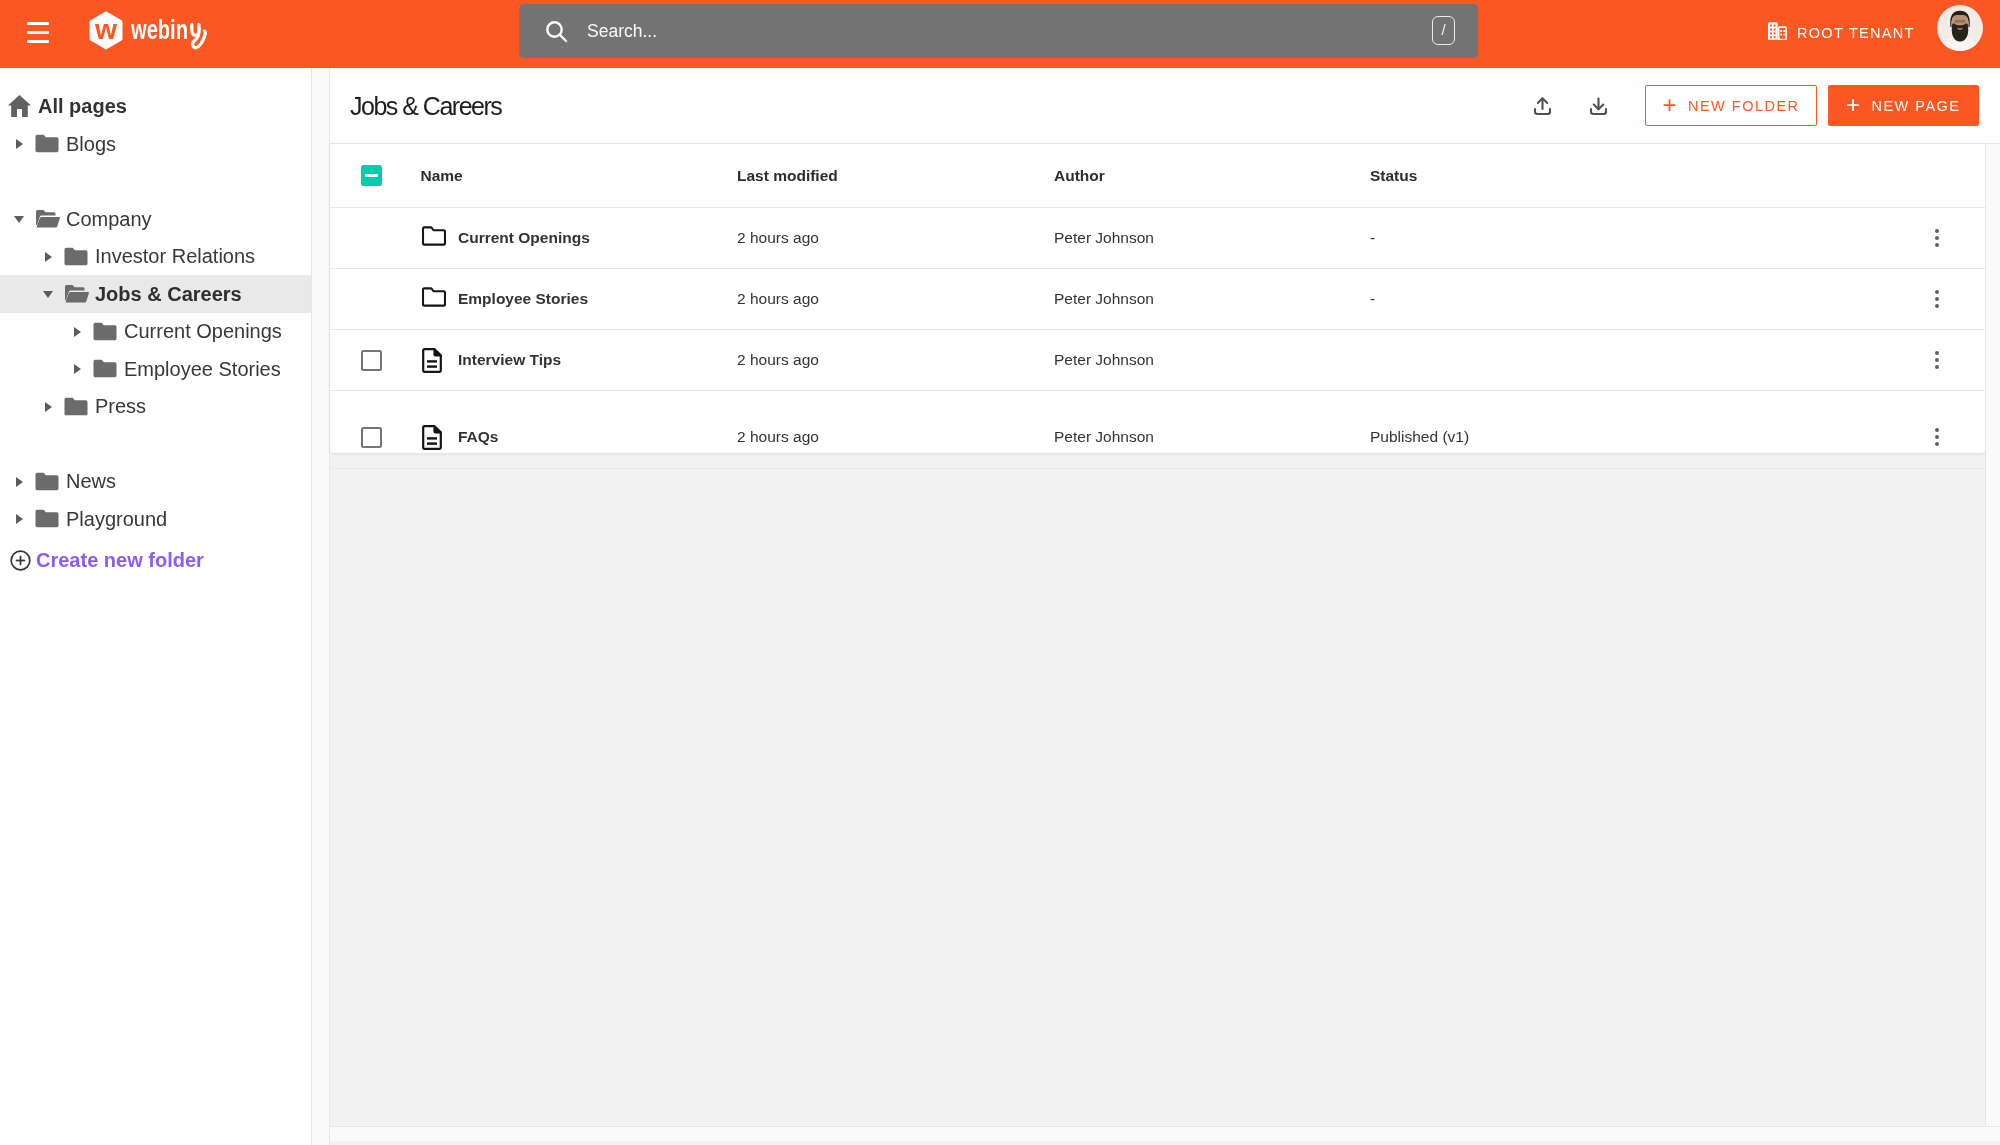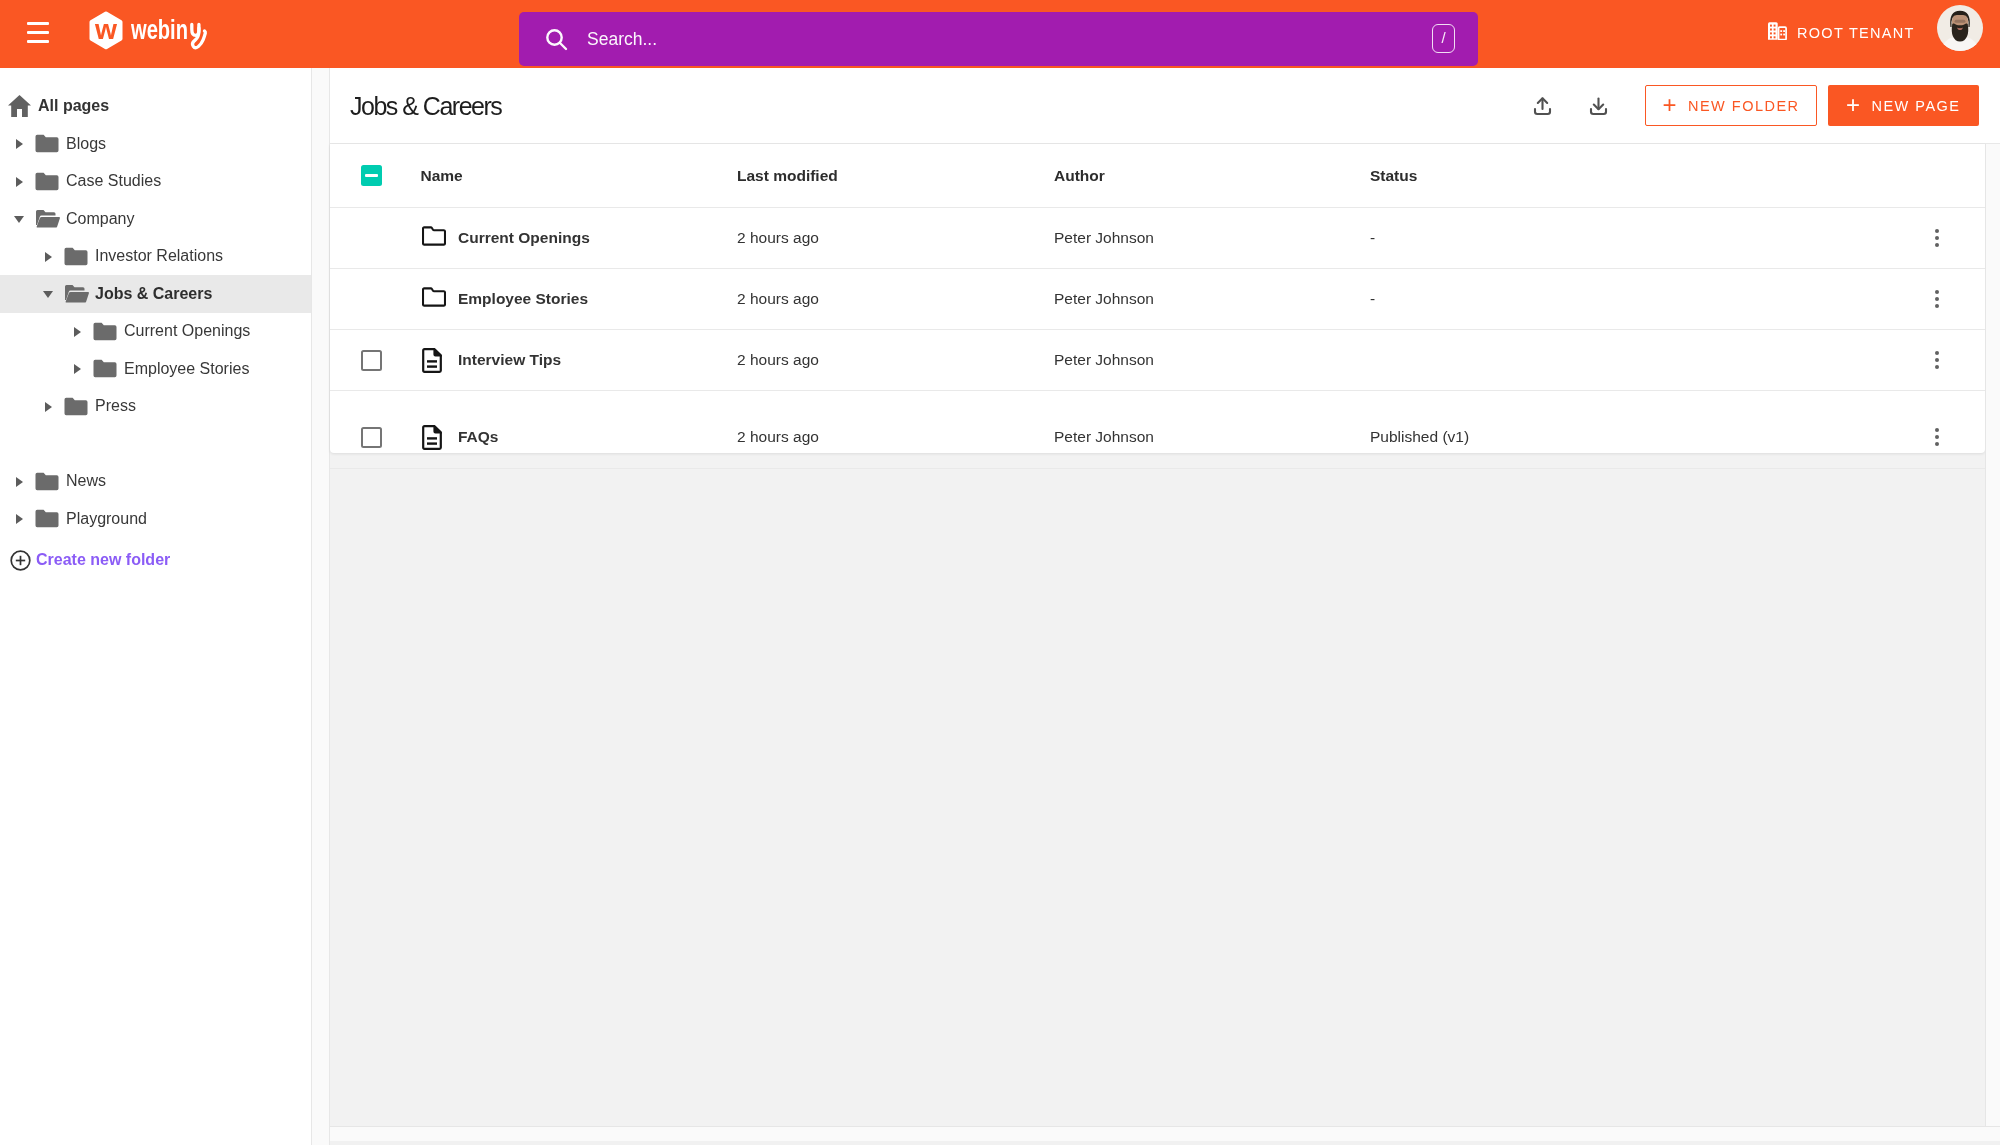--- a/index.html
+++ b/index.html
@@ -4,31 +4,31 @@
 <style>
 * { margin:0; padding:0; box-sizing:border-box; }
 html,body { width:2000px; height:1145px; overflow:hidden; font-family:"Liberation Sans", sans-serif; background:#fff; }
 
 
 #topbar { position:absolute; left:0; top:0; width:2000px; height:68px; background:#fa5723; }
 #burger { position:absolute; left:27px; top:21px; width:22px; height:22px; }
 #burger div { position:absolute; left:0; width:22px; height:3px; background:#fff; border-radius:1px; }
 #logo { position:absolute; left:89px; top:11px; }
 
-#search { position:absolute; left:519px; top:12px; width:959px; height:54px; background:#a21caf; border-radius:5px; }
+#search { position:absolute; left:519px; top:4px; width:959px; height:54px; background:#737373; border-radius:5px; }
 #search svg { position:absolute; left:26px; top:16px; }
 #search .ph { position:absolute; left:68px; top:0; height:54px; line-height:54px; font-size:17.5px; color:rgba(255,255,255,0.96); }
 #slash { position:absolute; left:913px; top:12px; width:23px; height:29px; border:1.8px solid rgba(255,255,255,0.85); border-radius:6px; color:rgba(255,255,255,0.92); font-size:15px; text-align:center; line-height:26px; }
 #tenant { position:absolute; left:1797px; top:0; height:68px; line-height:66px; color:#fff; font-size:14.5px; letter-spacing:1.3px; font-weight:400; }
 #bldg { position:absolute; left:1768px; top:22px; }
 #avatar { position:absolute; left:1937px; top:5px; width:46px; height:46px; border-radius:50%; overflow:hidden; }
 
 
 #sidebar { position:absolute; left:0; top:68px; width:311px; height:1077px; background:#fff; }
-.trow { position:absolute; left:0; width:311px; height:38px; font-size:16px; color:#383838; }
+.trow { position:absolute; left:0; width:311px; height:38px; font-size:20px; color:#383838; }
 .trow .lbl { position:absolute; top:0; height:38px; line-height:38px; white-space:nowrap; }
 .sel { background:#e9e9e9; }
 .arr-r { position:absolute; top:14.5px; width:0; height:0; border-top:5px solid transparent; border-bottom:5px solid transparent; border-left:7.5px solid #5c5c5c; }
 .arr-d { position:absolute; top:16.5px; width:0; height:0; border-left:5.5px solid transparent; border-right:5.5px solid transparent; border-top:7px solid #5c5c5c; }
 .fol { position:absolute; top:9.5px; }
 #strack { position:absolute; left:311px; top:68px; width:19px; height:1077px; background:#fafafa; border-left:1px solid #e7e7e7; border-right:1px solid #e7e7e7; }
 
 
 #toolbar { position:absolute; left:330px; top:68px; width:1670px; height:76px; background:#fff; border-bottom:1px solid #e8e8e8; }
 #title { position:absolute; left:20px; top:24px; font-size:25px; color:#1d1d1d; letter-spacing:-1.5px; }
@@ -123,27 +123,20 @@
       </svg>
       <span class="lbl" style="left:38px;font-weight:bold;color:#333">All pages</span>
     </div>
     <div class="trow" style="top:56.5px">
       <span class="arr-r" style="left:16px"></span>
       <span class="fol" style="left:35px"><svg width="24" height="19" viewBox="0 0 24 19">
           <path d="M0.5 2.5 Q0.5 0.8 2.2 0.8 L8.6 0.8 L10.8 3.3 L21.8 3.3 Q23.5 3.3 23.5 5 L23.5 16.5 Q23.5 18.2 21.8 18.2 L2.2 18.2 Q0.5 18.2 0.5 16.5 Z" fill="#6b6b6b"></path>
         </svg></span>
       <span class="lbl" style="left:66px;">Blogs</span>
     </div>
-    <div class="trow" style="top:94px">
-      <span class="arr-r" style="left:16px"></span>
-      <span class="fol" style="left:35px"><svg width="24" height="19" viewBox="0 0 24 19">
-          <path d="M0.5 2.5 Q0.5 0.8 2.2 0.8 L8.6 0.8 L10.8 3.3 L21.8 3.3 Q23.5 3.3 23.5 5 L23.5 16.5 Q23.5 18.2 21.8 18.2 L2.2 18.2 Q0.5 18.2 0.5 16.5 Z" fill="#6b6b6b"></path>
-        </svg></span>
-      <span class="lbl" style="left:66px;">Case Studies</span>
-    </div>
     <div class="trow" style="top:131.5px">
       <span class="arr-d" style="left:14px"></span>
       <span class="fol" style="left:35px"><svg width="25" height="20" viewBox="0 0 25 20">
           <path d="M1 2.5 Q1 1 2.5 1 L8.5 1 L10.5 3.2 L19 3.2 Q20.5 3.2 20.5 4.7 L20.5 6.5 L6.5 6.5 Q5.2 6.5 4.8 7.8 L2 16 L1 16 Z" fill="#6b6b6b"></path>
           <path d="M6.8 8 L24 8 Q25.3 8 24.9 9.3 L22.2 17.4 Q21.8 18.6 20.5 18.6 L2.5 18.6 Q1.3 18.6 1.7 17.4 L4.9 9 Q5.3 8 6.8 8 Z" fill="#6b6b6b"></path>
         </svg></span>
       <span class="lbl" style="left:66px;">Company</span>
     </div>
     <div class="trow" style="top:169px">
       <span class="arr-r" style="left:44.5px"></span>

